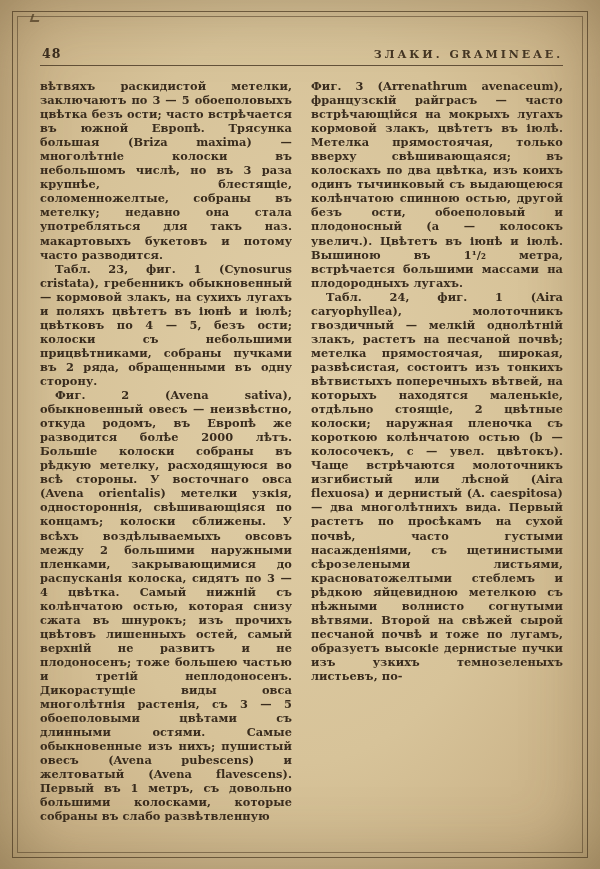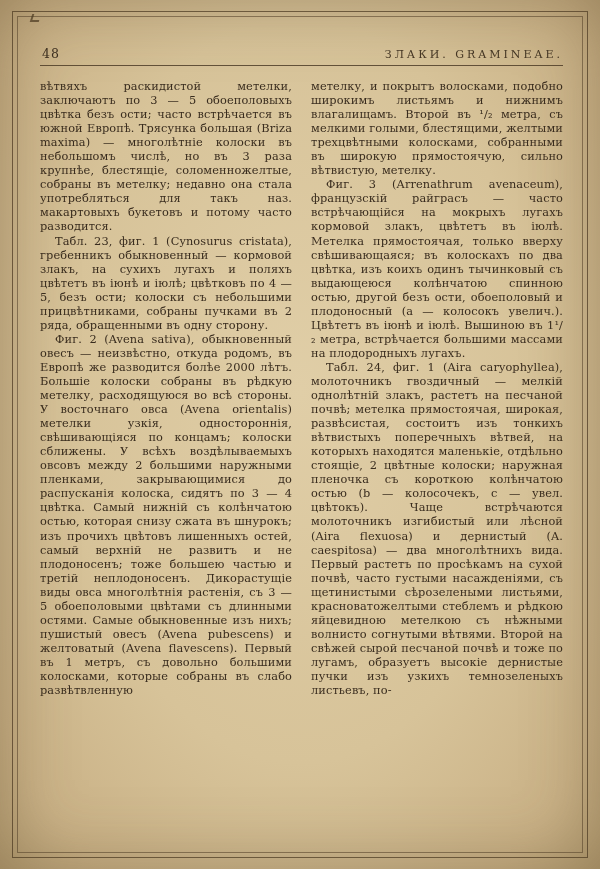--- a/index.html
+++ b/index.html
@@ -21,37 +21,37 @@
     position: absolute; left: 17px; right: 17px; top: 16px; bottom: 16px;
     border: 1px solid rgba(78, 60, 38, 0.55);
   }
   .print-artifact {
     position: absolute; left: 31px; top: 14px; width: 7px; height: 6px;
     border-left: 2px solid rgba(70, 54, 32, 0.7);
     border-bottom: 2px solid rgba(70, 54, 32, 0.7);
     transform: skewX(-18deg);
   }
   .content {
-    position: absolute; left: 40px; right: 37px; top: 46px; bottom: 20px;
+    position: absolute; left: 40px; right: 37px; top: 46px; bottom: 20px; font-weight: bold;
   }
   .header-row { position: relative; height: 17px; }
   .page-number {
     position: absolute; left: 2px; top: 0;
     font-size: 12.5px; letter-spacing: 1px;
   }
   .header-title {
     position: absolute; left: 0; right: 0; top: 2px; text-align: right;
     font-size: 11px; letter-spacing: 3px; color: #44362­4; color: #443624;
   }
   .header-rule {
     border-bottom: 1px solid rgba(70, 54, 34, 0.8);
     margin-top: 2px;
   }
   .columns {
-    display: flex; align-items: center; margin-top: 13px;
+    display: flex; align-items: flex-start; margin-top: 13px;
   }
   .col {
     flex: 1;
     font-size: 11.35px; line-height: 14.05px;
     text-align: justify; letter-spacing: 0.1px;
     color: #392c1e;
   }
   .col p { margin: 0; text-indent: 15px; }
   .col p:first-child { text-indent: 0; }
   .divider {
@@ -75,21 +75,20 @@
     <div class="header-rule"></div>
 
     <div class="columns">
       <div class="col left">
           <p>вѣтвяхъ раскидистой метелки, заключаютъ по 3 — 5 обоеполовыхъ цвѣтка безъ ости; часто встрѣчается въ южной Европѣ. Трясунка большая (Briza maxima) — многолѣтніе колоски въ небольшомъ числѣ, но въ 3 раза крупнѣе, блестящіе, соломенножелтые, собраны въ метелку; недавно она стала употребляться для такъ наз. макартовыхъ букетовъ и потому часто разводится.</p>
           <p>Табл. 23, фиг. 1 (Cynosurus cristata), гребенникъ обыкновенный — кормовой злакъ, на сухихъ лугахъ и поляхъ цвѣтетъ въ іюнѣ и іюлѣ; цвѣтковъ по 4 — 5, безъ ости; колоски съ небольшими прицвѣтниками, собраны пучками въ 2 ряда, обращенными въ одну сторону.</p>
           <p>Фиг. 2 (Avena sativa), обыкновенный овесъ — неизвѣстно, откуда родомъ, въ Европѣ же разводится болѣе 2000 лѣтъ. Большіе колоски собраны въ рѣдкую метелку, расходящуюся во всѣ стороны. У восточнаго овса (Avena orientalis) метелки узкія, одностороннія, свѣшивающіяся по концамъ; колоски сближены. У всѣхъ воздѣлываемыхъ овсовъ между 2 большими наружными пленками, закрывающимися до распусканія колоска, сидятъ по 3 — 4 цвѣтка. Самый нижній съ колѣнчатою остью, которая снизу сжата въ шнурокъ; изъ прочихъ цвѣтовъ лишенныхъ остей, самый верхній не развитъ и не плодоносенъ; тоже большею частью и третій неплодоносенъ. Дикорастущіе виды овса многолѣтнія растенія, съ 3 — 5 обоеполовыми цвѣтами съ длинными остями. Самые обыкновенные изъ нихъ; пушистый овесъ (Avena pubescens) и желтоватый (Avena flavescens). Первый въ 1 метръ, съ довольно большими колосками, которые собраны въ слабо развѣтвленную</p>
         </div>
       <div class="divider"></div>
       <div class="col right">
-          <p>метелку, и покрытъ волосками, подобно широкимъ листьямъ и нижнимъ влагалищамъ. Второй въ ¹/₂ метра, съ мелкими голыми, блестящими, желтыми трехцвѣтными колосками, собранными въ широкую прямостоячую, сильно вѣтвистую, метелку.</p>
           <p>Фиг. 3 (Arrenathrum avenaceum), французскій райграсъ — часто встрѣчающійся на мокрыхъ лугахъ кормовой злакъ, цвѣтетъ въ іюлѣ. Метелка прямостоячая, только вверху свѣшивающаяся; въ колоскахъ по два цвѣтка, изъ коихъ одинъ тычинковый съ выдающеюся колѣнчатою спинною остью, другой безъ ости, обоеполовый и плодоносный (a — колосокъ увелич.). Цвѣтетъ въ іюнѣ и іюлѣ. Вышиною въ 1¹/₂ метра, встрѣчается большими массами на плодородныхъ лугахъ.</p>
           <p>Табл. 24, фиг. 1 (Aira caryophyllea), молоточникъ гвоздичный — мелкій однолѣтній злакъ, растетъ на песчаной почвѣ; метелка прямостоячая, широкая, развѣсистая, состоитъ изъ тонкихъ вѣтвистыхъ поперечныхъ вѣтвей, на которыхъ находятся маленькіе, отдѣльно стоящіе, 2 цвѣтные колоски; наружная пленочка съ короткою колѣнчатою остью (b — колосочекъ, c — увел. цвѣтокъ). Чаще встрѣчаются молоточникъ изгибистый или лѣсной (Aira flexuosa) и дернистый (A. caespitosa) — два многолѣтнихъ вида. Первый растетъ по просѣкамъ на сухой почвѣ, часто густыми насажденіями, съ щетинистыми сѣрозелеными листьями, красноватожелтыми стеблемъ и рѣдкою яйцевидною метелкою съ нѣжными волнисто согнутыми вѣтвями. Второй на свѣжей сырой песчаной почвѣ и тоже по лугамъ, образуетъ высокіе дернистые пучки изъ узкихъ темнозеленыхъ листьевъ, по-</p>
         </div>
     </div>
   </div>
 
   <div class="vignette"></div>
 </div>
 
 </body></html>

